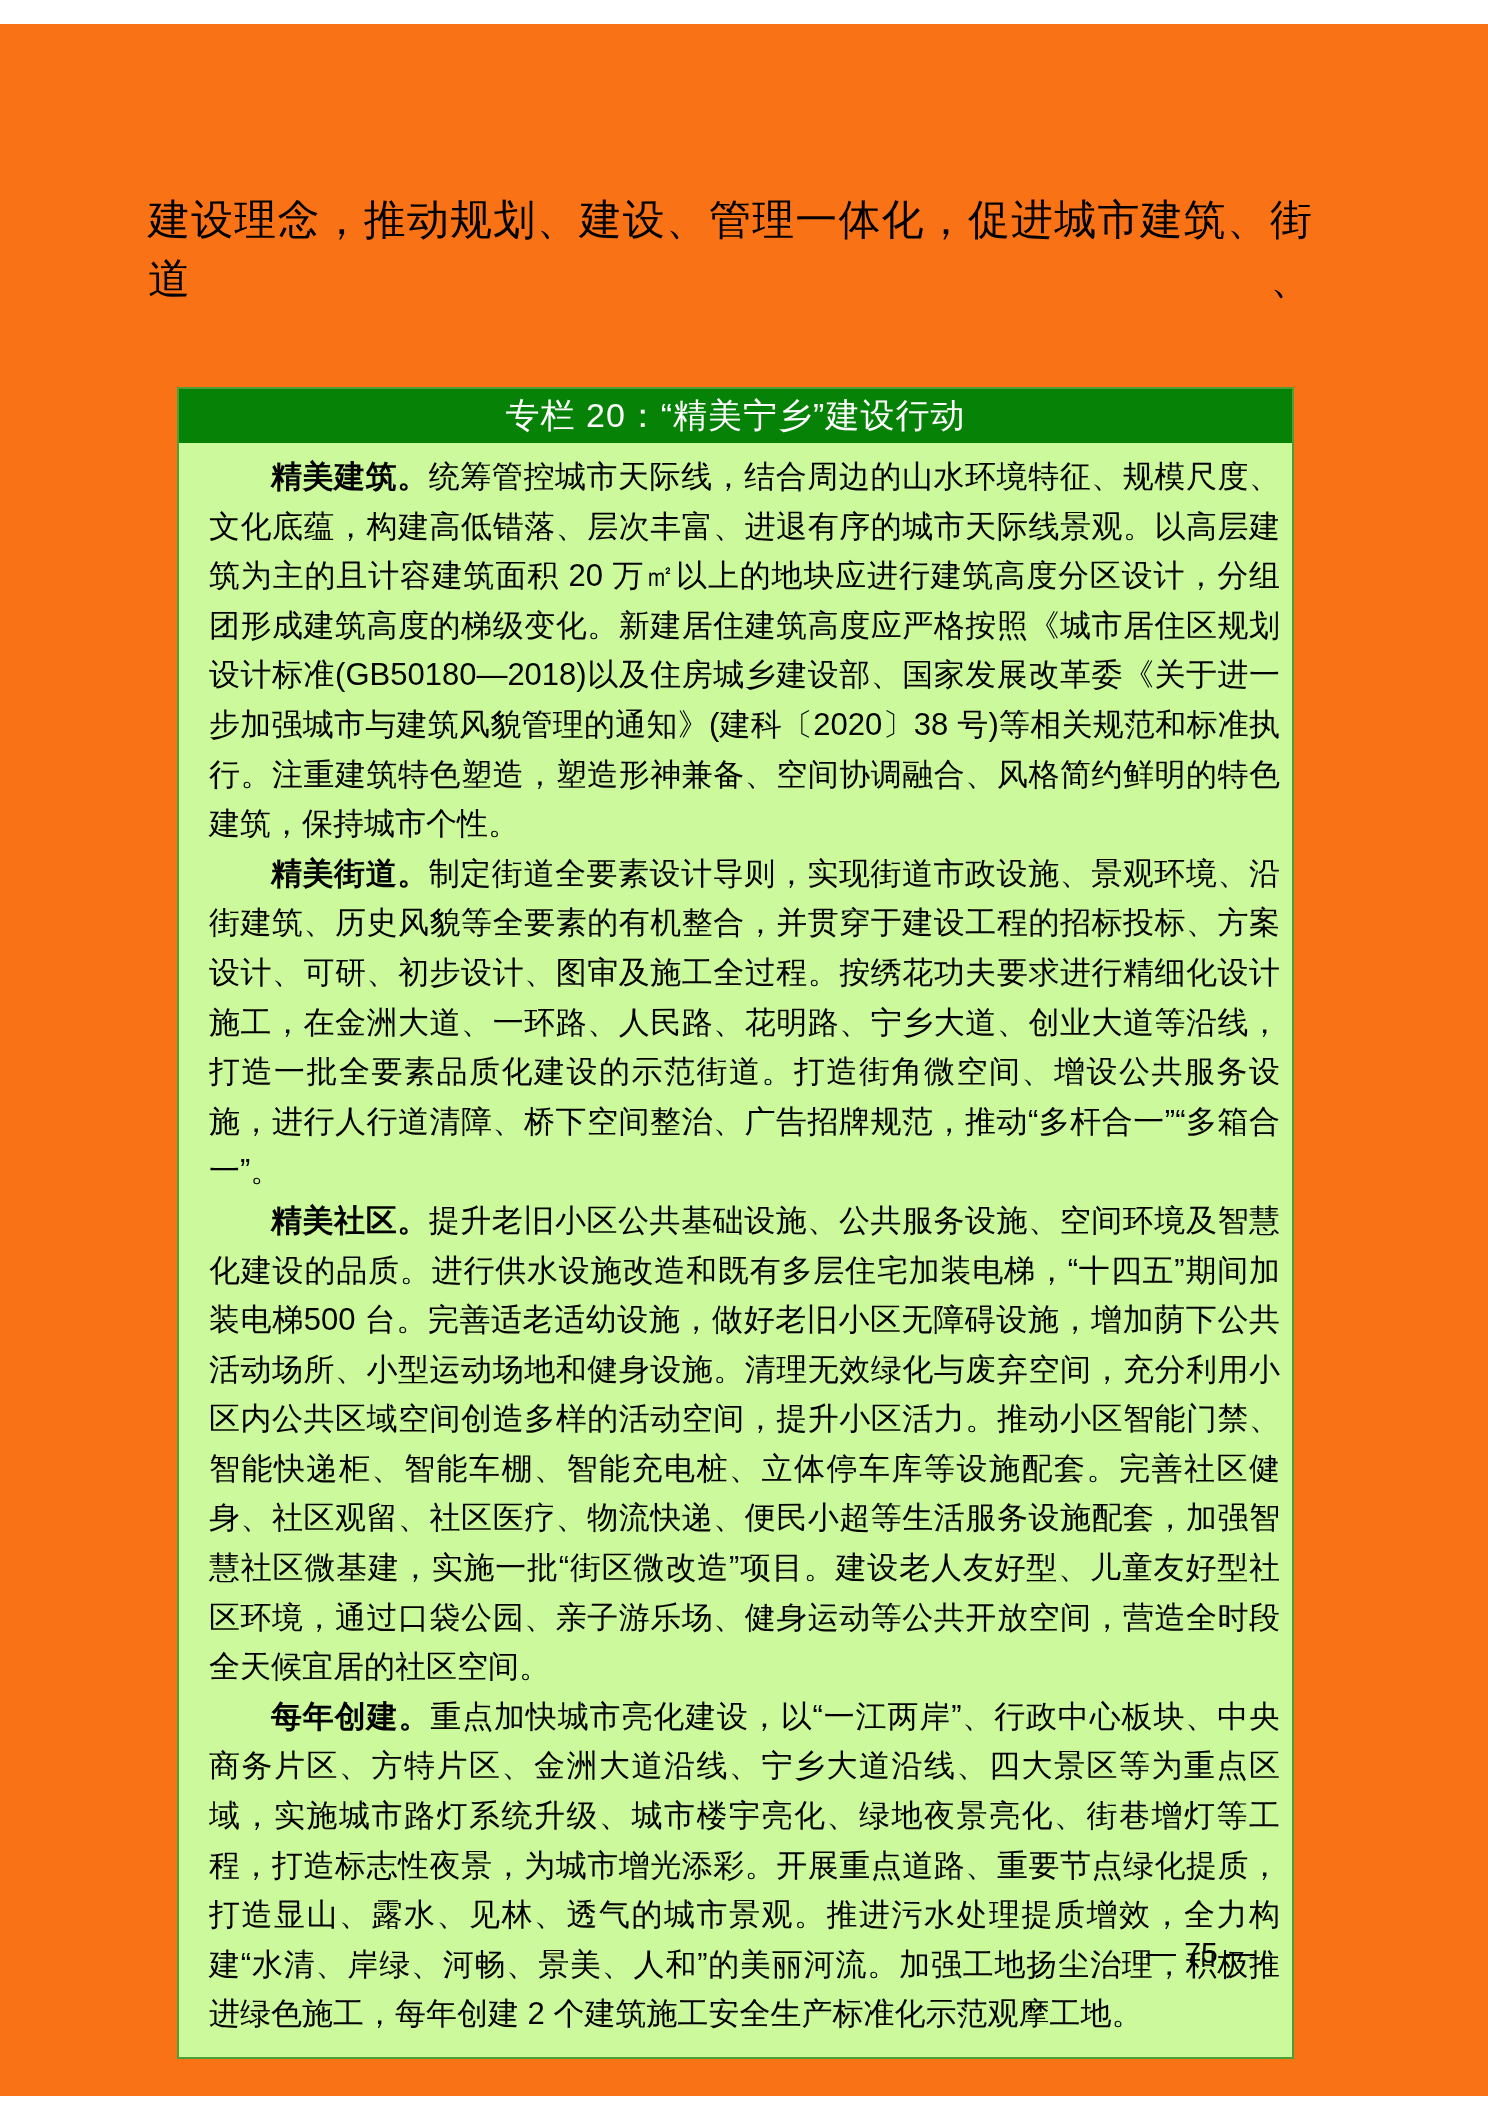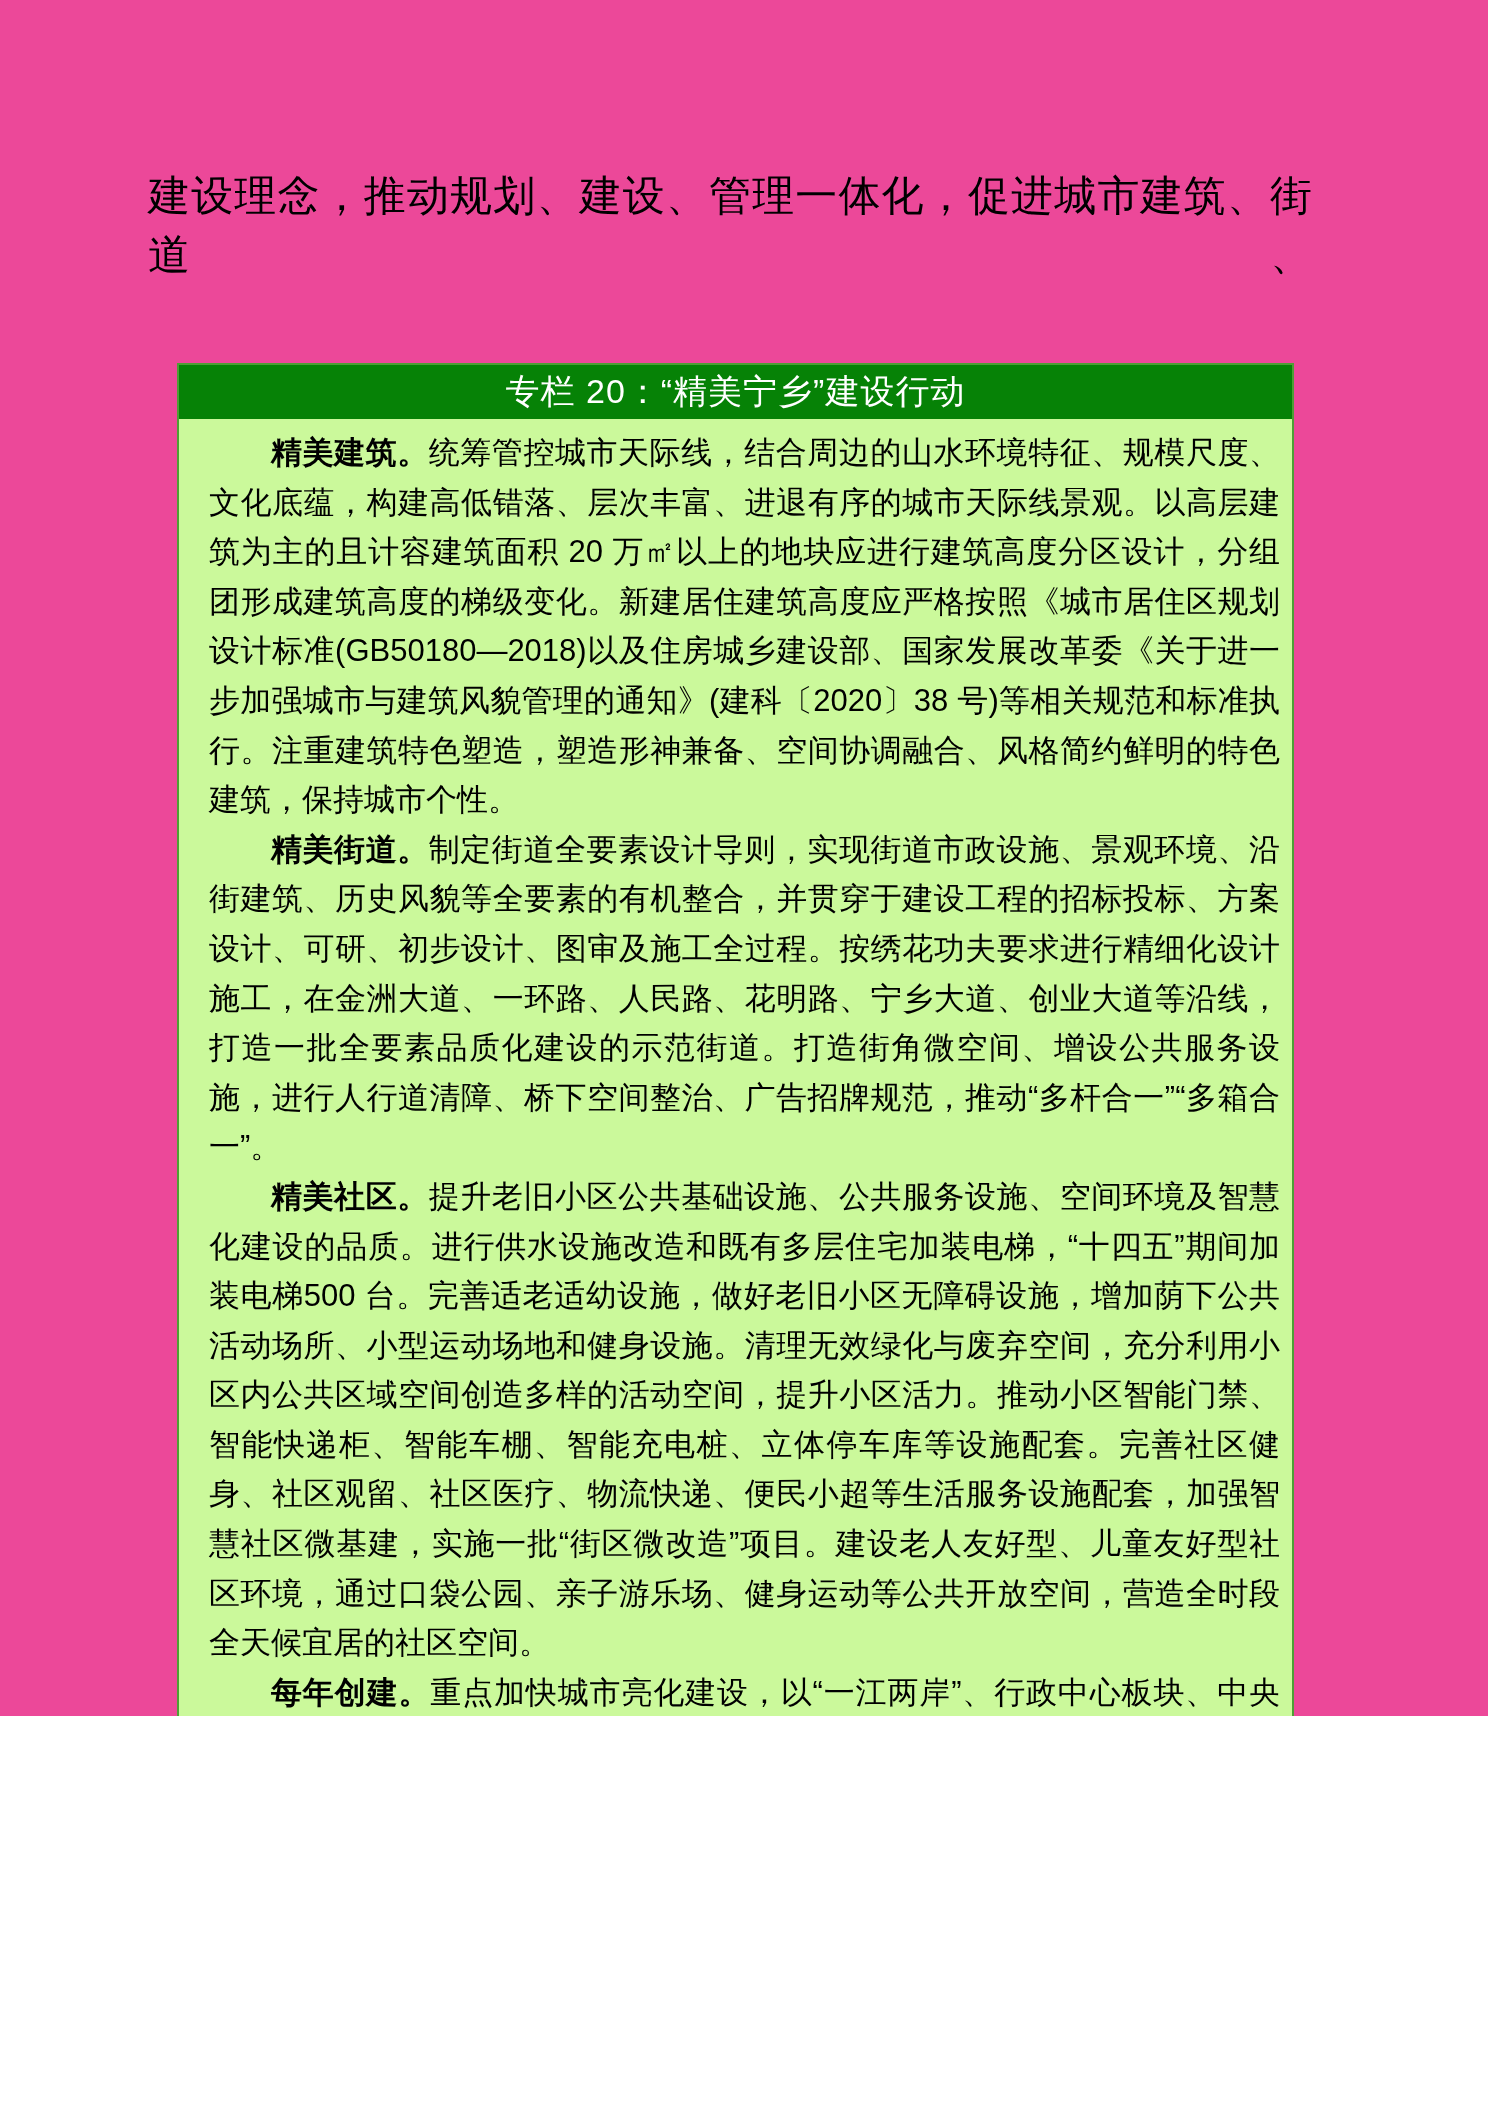--- a/index.html
+++ b/index.html
@@ -4,23 +4,24 @@
 <style>
   html, body { margin: 0; padding: 0; }
   body {
     width: 1488px; height: 2104px;
     background: #ffffff;
     font-family: "Liberation Sans", "DejaVu Sans", sans-serif;
     color: #000000;
   }
   .page {
     position: relative;
-    width: 1488px; height: 1716px;
-    background: #ec4899;
+    width: 1488px; height: 2072px;
+    background: #f97316;
     overflow: hidden;
+    margin-top: 24px;
   }
   .intro {
     position: absolute;
     left: 148px; top: 166px; width: 1164px;
     font-size: 42px; line-height: 59px;
     color: #000;
   }
   .intro-line {
     text-align: justify;
     text-align-last: justify;

